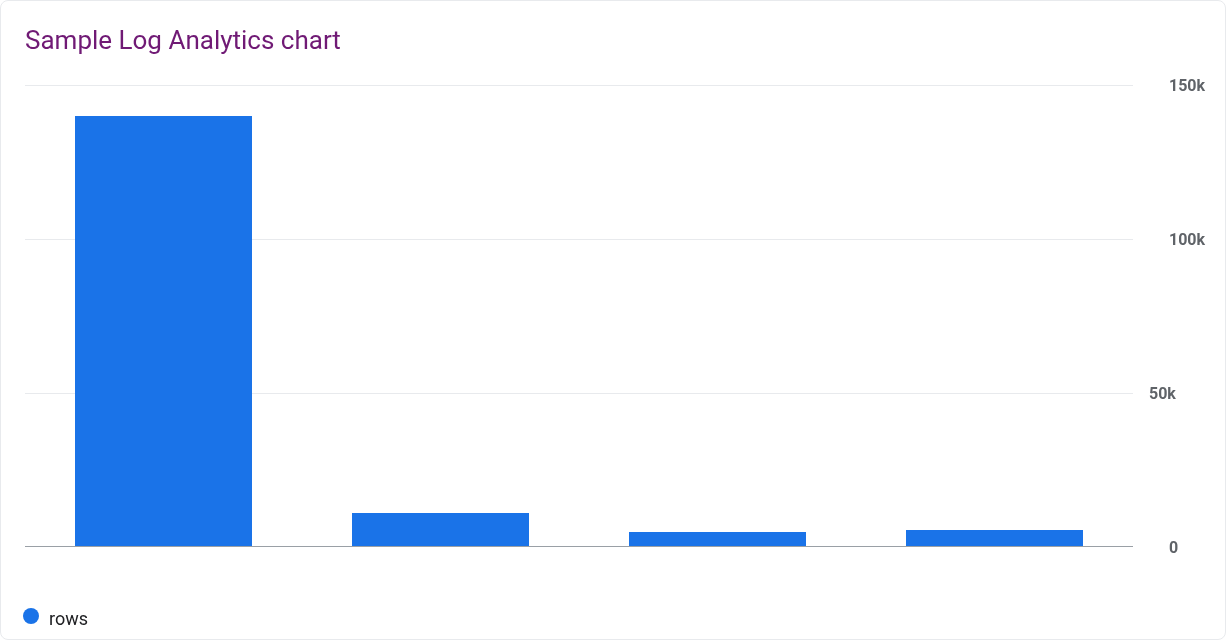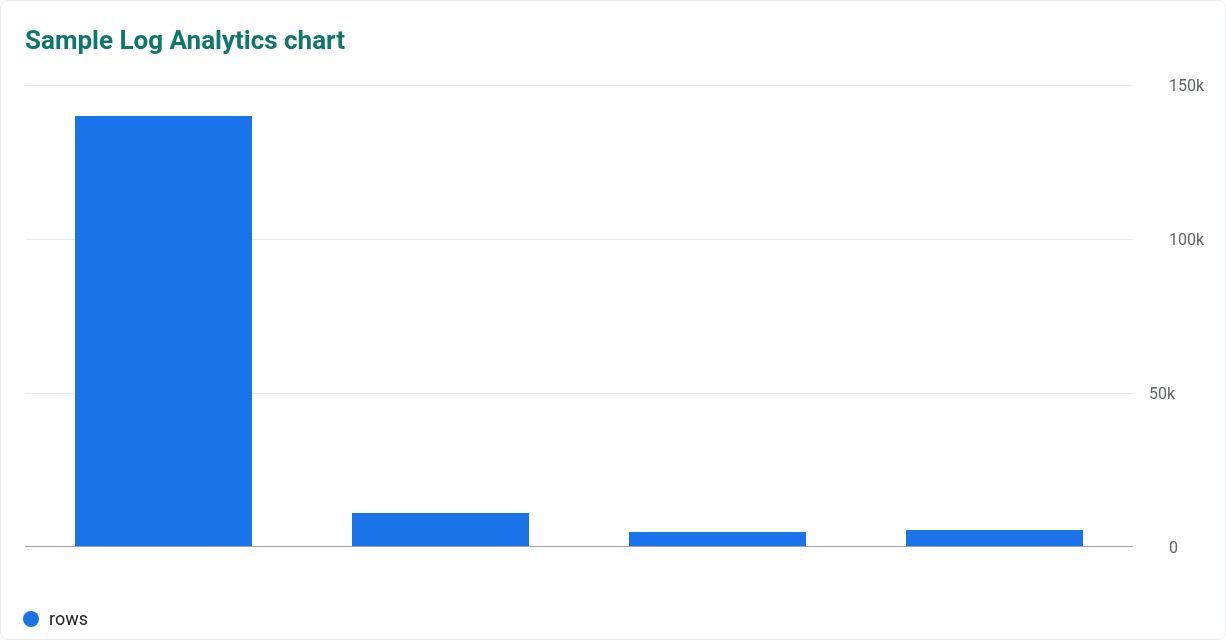--- a/index.html
+++ b/index.html
@@ -12,22 +12,22 @@
   .card {
     width: 1226px;
     height: 640px;
     border: 1px solid #e8eaed;
     border-radius: 8px;
     padding: 18px 12px 10px 22px;
     position: relative;
   }
   .title {
     font-size: 26px;
-    font-weight: 700;
-    color: #0f766e;
+    font-weight: 400;
+    color: #701a75;
     margin: 6px 0 30px 2px;
   }
   .chart-area {
     position: relative;
     height: 462px;
     margin-left: 2px;
     margin-right: 80px;
   }
   .gridlines {
     position: absolute;
@@ -88,27 +88,27 @@
     margin-top: 4px;
   }
   .y-tick-label {
     position: absolute;
     left: 100%;
     margin-left: 36px;
     transform: translateY(-50%);
     font-size: 16px;
     color: #5f6368;
     white-space: nowrap;
+    font-weight: bold;
   }
   .legend {
     position: absolute;
     bottom: 10px;
     left: 22px;
     display: flex;
-    align-items: center;
     gap: 10px;
     font-size: 18px;
     color: #202124;
   }
   .legend-swatch {
     width: 16px;
     height: 16px;
     border-radius: 50%;
     background: #1a73e8;
   }

